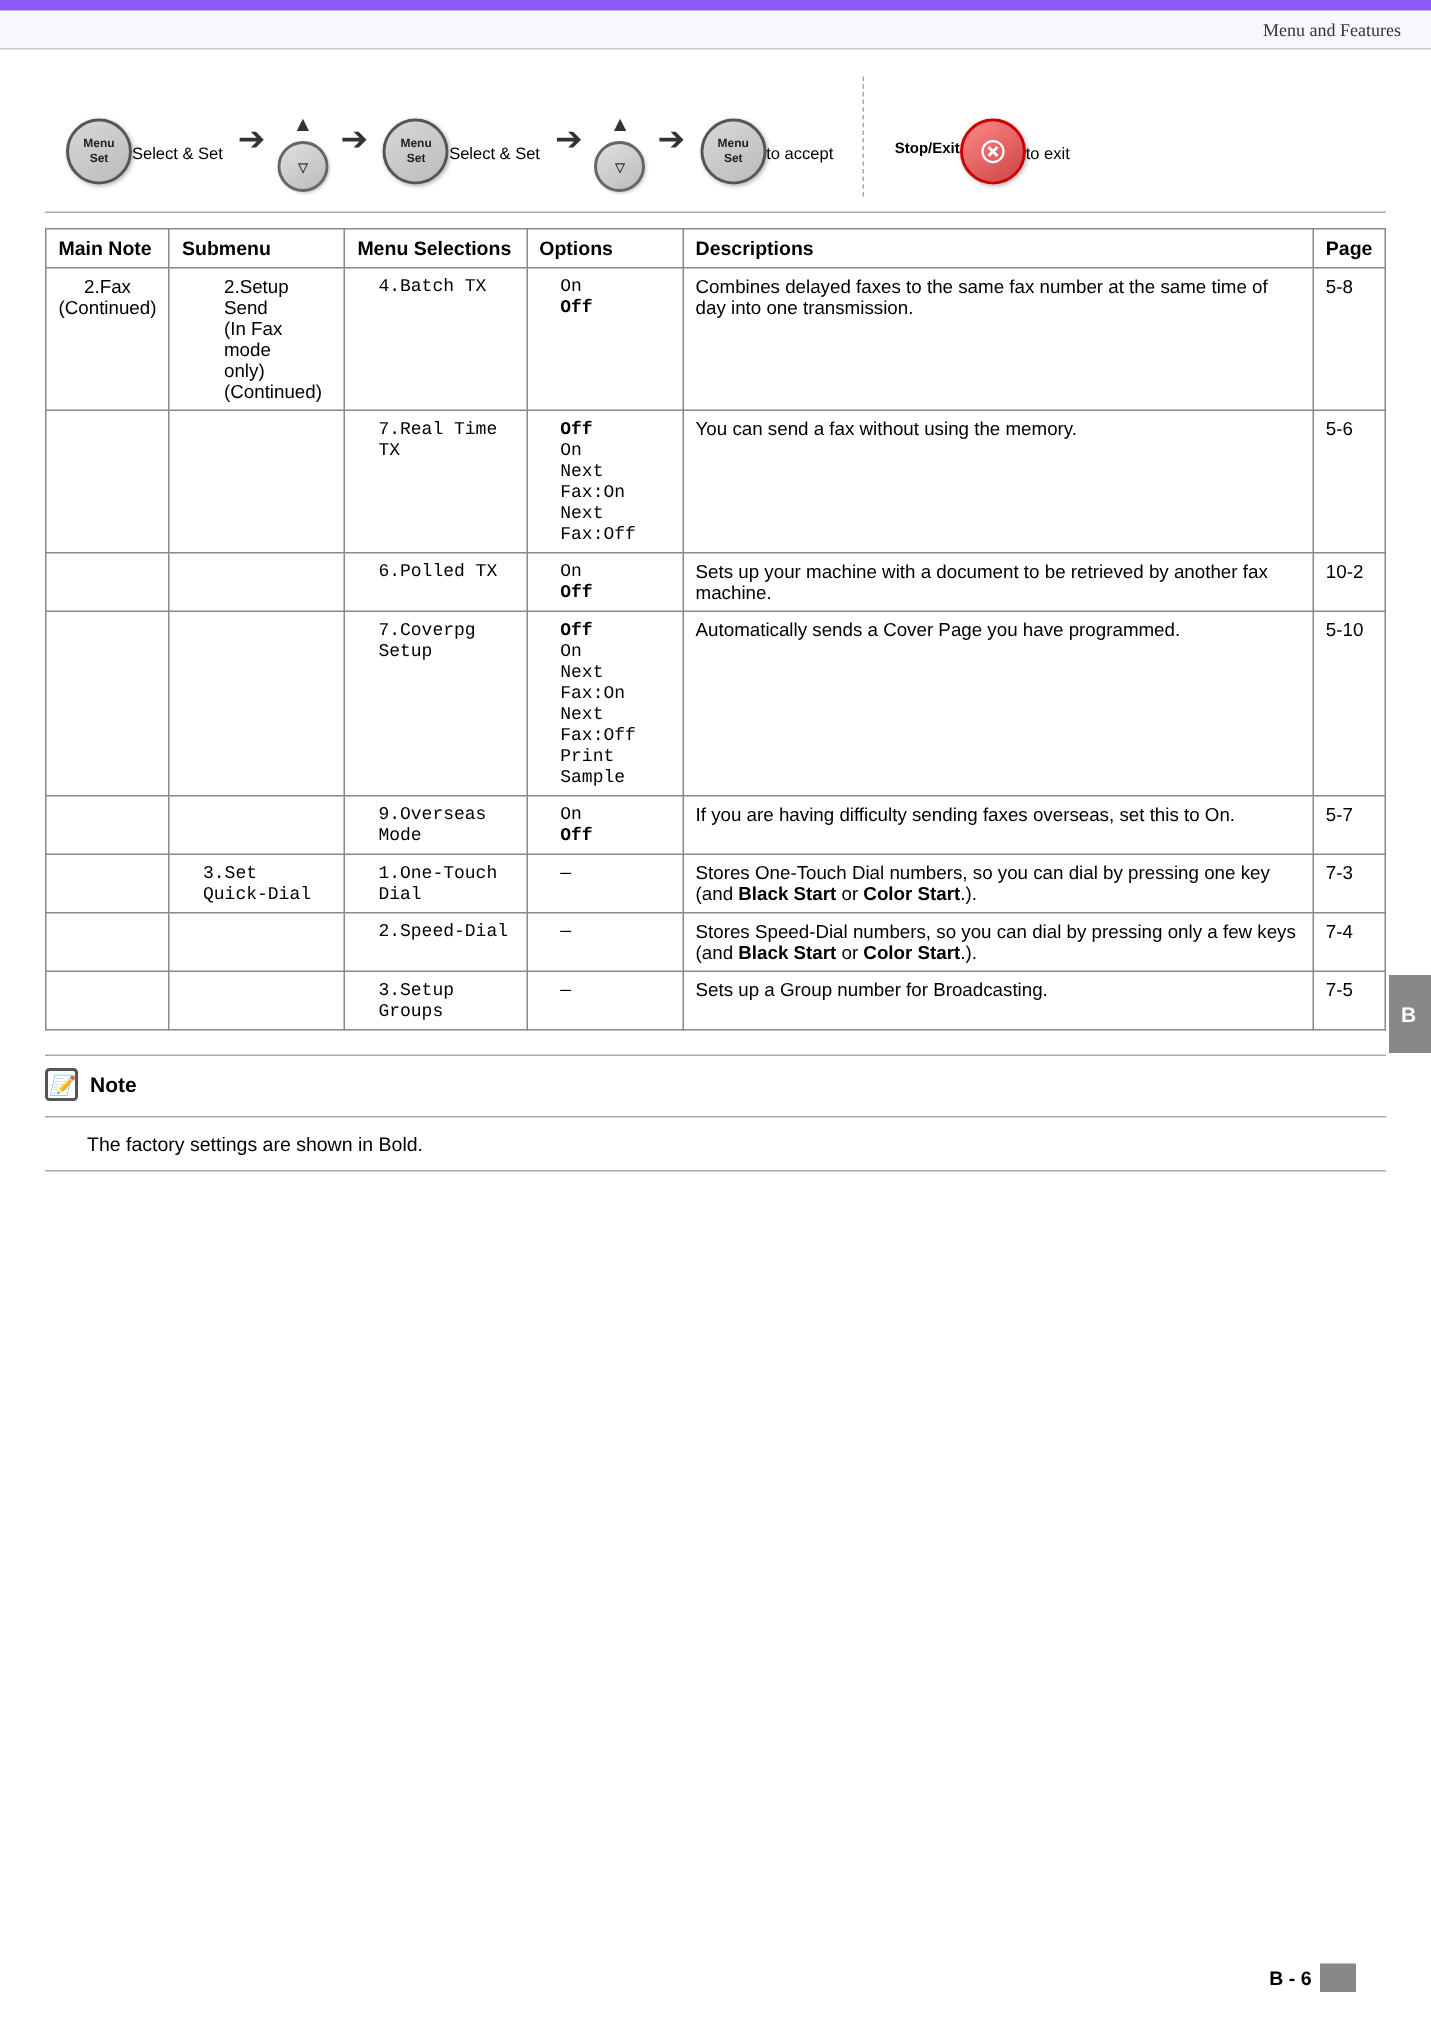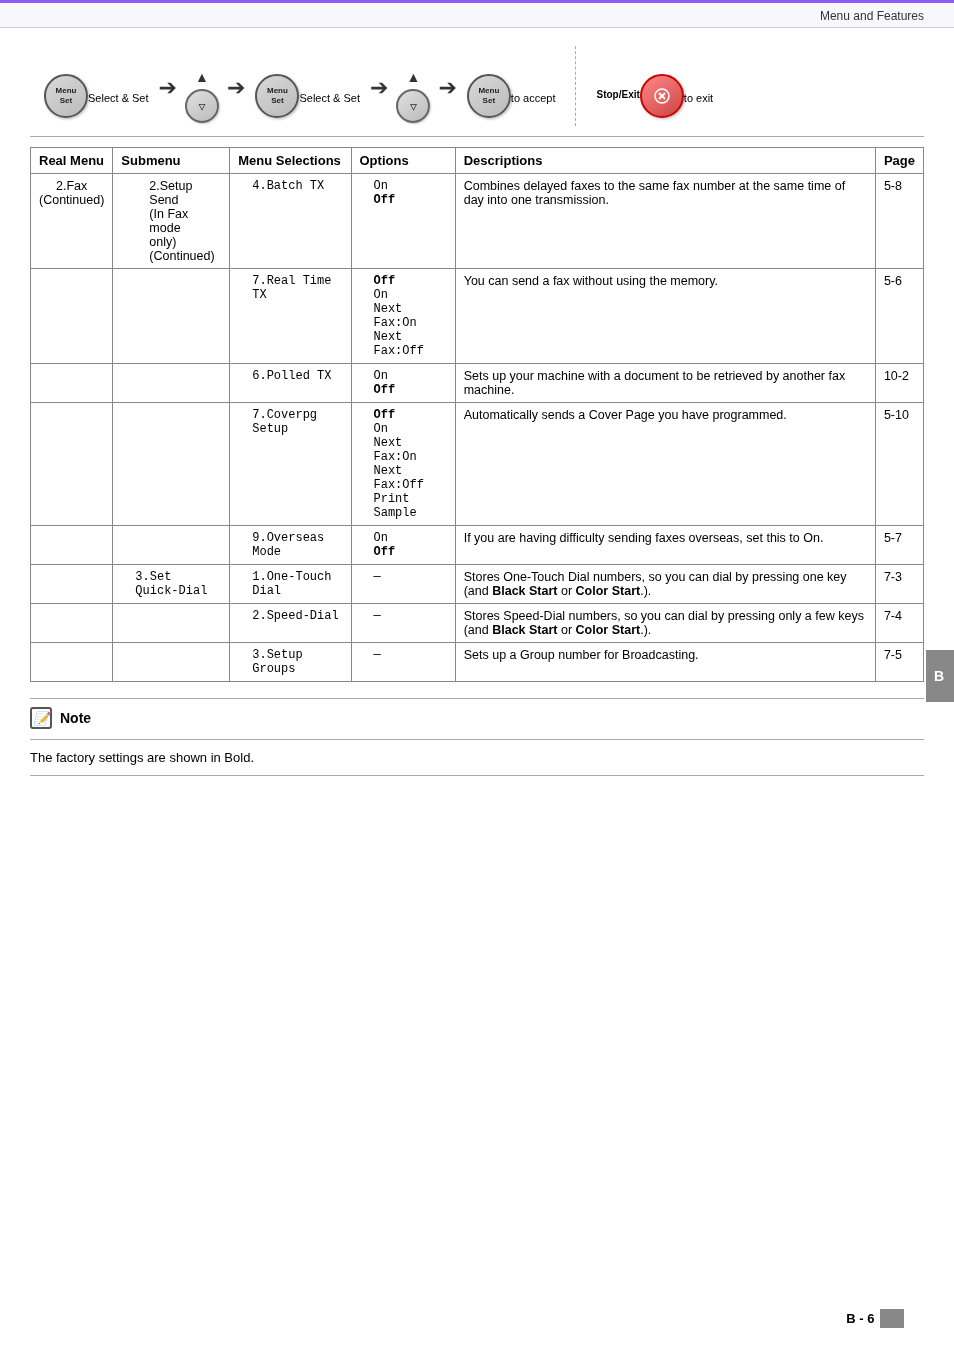--- a/index.html
+++ b/index.html
@@ -8,27 +8,28 @@
       font-size: 13px;
       background: #fff;
       color: #000;
       width: 954px;
       min-height: 1348px;
       position: relative;
     }
 
     
     .top-bar {
-      border-top: 3px solid #8b5cf6;
-      padding: 6px 30px 4px;
+      border-top: 7px solid #8b5cf6;
+      padding: 6px 20px 4px;
       text-align: right;
       font-size: 12px;
       color: #333;
       border-bottom: 1px solid #ccc;
       background: #f7f8fb;
+      font-family: Liberation Serif, serif;
     }
 
     
     .side-tab {
       position: absolute;
       right: 0;
       top: 650px;
       width: 28px;
       background: #888;
       color: #fff;
@@ -194,20 +195,21 @@
       border-radius: 3px;
       display: flex;
       align-items: center;
       justify-content: center;
       font-size: 13px;
       font-style: italic;
     }
 
     .note-text {
       font-size: 13px;
+      margin-left: 28px;
     }
 
     
     .bottom-bar {
       position: absolute;
       bottom: 20px;
       right: 50px;
       font-size: 13px;
       font-weight: bold;
       display: flex;
@@ -295,21 +297,21 @@
           </svg>
       </div>
       <div class="diagram-label">to exit</div>
     </div>
 
   </div>
 
   <table class="menu-table">
     <thead>
       <tr>
-        <th>Real Menu</th>
+        <th>Main Note</th>
         <th>Submenu</th>
         <th>Menu Selections</th>
         <th>Options</th>
         <th>Descriptions</th>
         <th>Page</th>
       </tr>
     </thead>
     <tbody>
 
       <tr>

